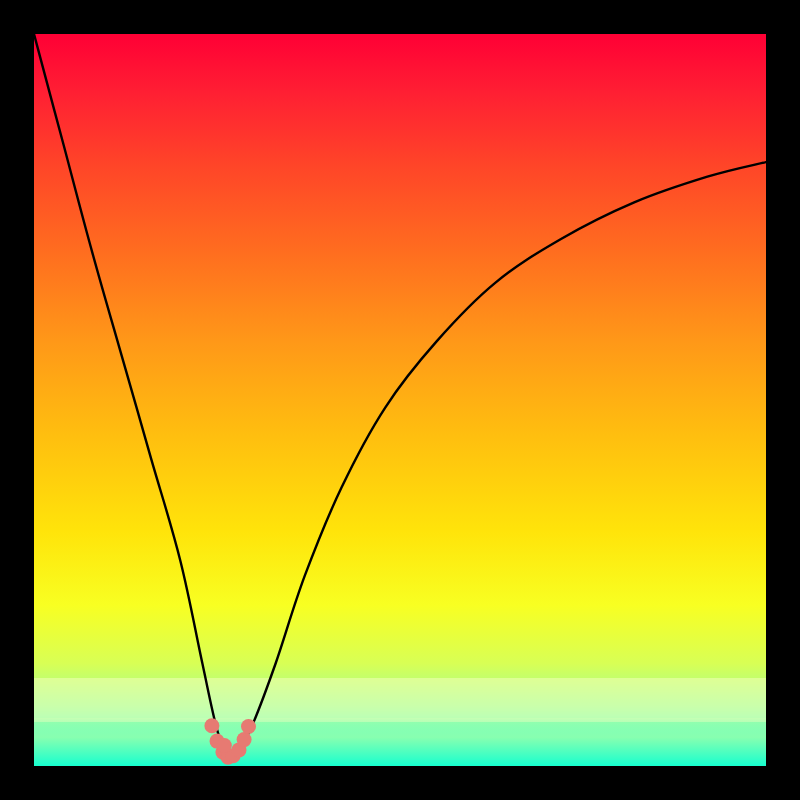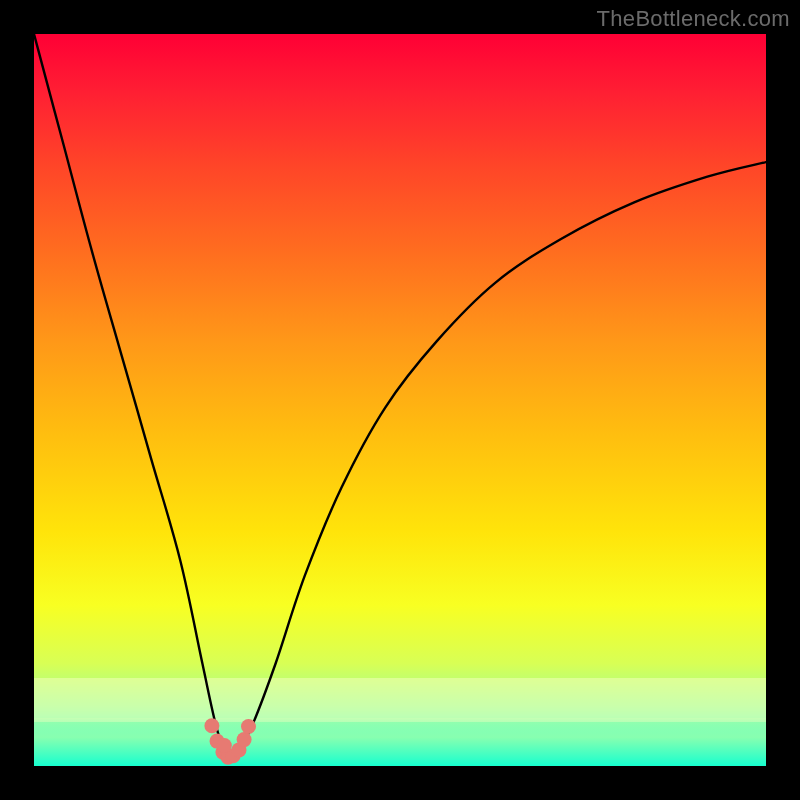--- a/index.html
+++ b/index.html
@@ -60,21 +60,20 @@
     left: 0; top: 0;
     width: 100%;
     height: 100%;
     pointer-events: none;
   }
 </style>
 </head>
 <body>
 
 <div class="frame">
-  <div class="watermark">TheBottleneck.com</div>
   <div class="plot-area">
     <div class="band-light"></div>
     <div class="band-green"></div>
     <svg class="curve" viewBox="0 0 732 732" preserveAspectRatio="none">
       <path id="curve-path" fill="none" stroke="#000000" stroke-width="2.4" stroke-linecap="round" stroke-linejoin="round" d="M 0.0 0.0 C 5.3 19.8, 18.7 70.3, 29.3 109.8 C 39.8 149.3, 48.0 181.4, 58.6 219.6 C 69.1 257.8, 77.3 285.2, 87.8 322.1 C 98.4 359.0, 106.6 387.7, 117.1 424.6 C 127.7 461.5, 137.2 490.1, 146.4 527.0 C 155.6 563.9, 161.8 599.2, 168.4 629.5 C 174.9 659.8, 178.4 678.5, 183.0 695.4 C 187.6 712.3, 190.0 719.5, 194.0 723.2 C 197.9 726.9, 200.3 722.2, 205.0 715.9 C 209.6 709.6, 213.0 703.6, 219.6 688.1 C 226.2 672.5, 232.3 655.9, 241.6 629.5 C 250.8 603.2, 259.0 573.3, 270.8 541.7 C 282.7 510.1, 292.9 484.1, 307.4 453.8 C 321.9 423.5, 334.2 399.7, 351.4 373.3 C 368.5 347.0, 382.8 329.8, 402.6 307.4 C 422.4 285.0, 438.8 267.3, 461.2 248.9 C 483.6 230.4, 502.0 219.5, 527.0 205.0 C 552.1 190.5, 573.9 179.6, 600.2 168.4 C 626.6 157.2, 649.7 150.0, 673.4 142.7 C 697.2 135.5, 721.5 130.7, 732.0 128.1"></path>
       <g id="dot-layer">
           <circle cx="177.9" cy="691.7" r="7.5" fill="#e77a72"></circle>
           <circle cx="183.0" cy="707.1" r="7.5" fill="#e77a72"></circle>
           <circle cx="188.9" cy="718.1" r="7.5" fill="#e77a72"></circle>
           <circle cx="194.0" cy="723.2" r="7.5" fill="#e77a72"></circle>

